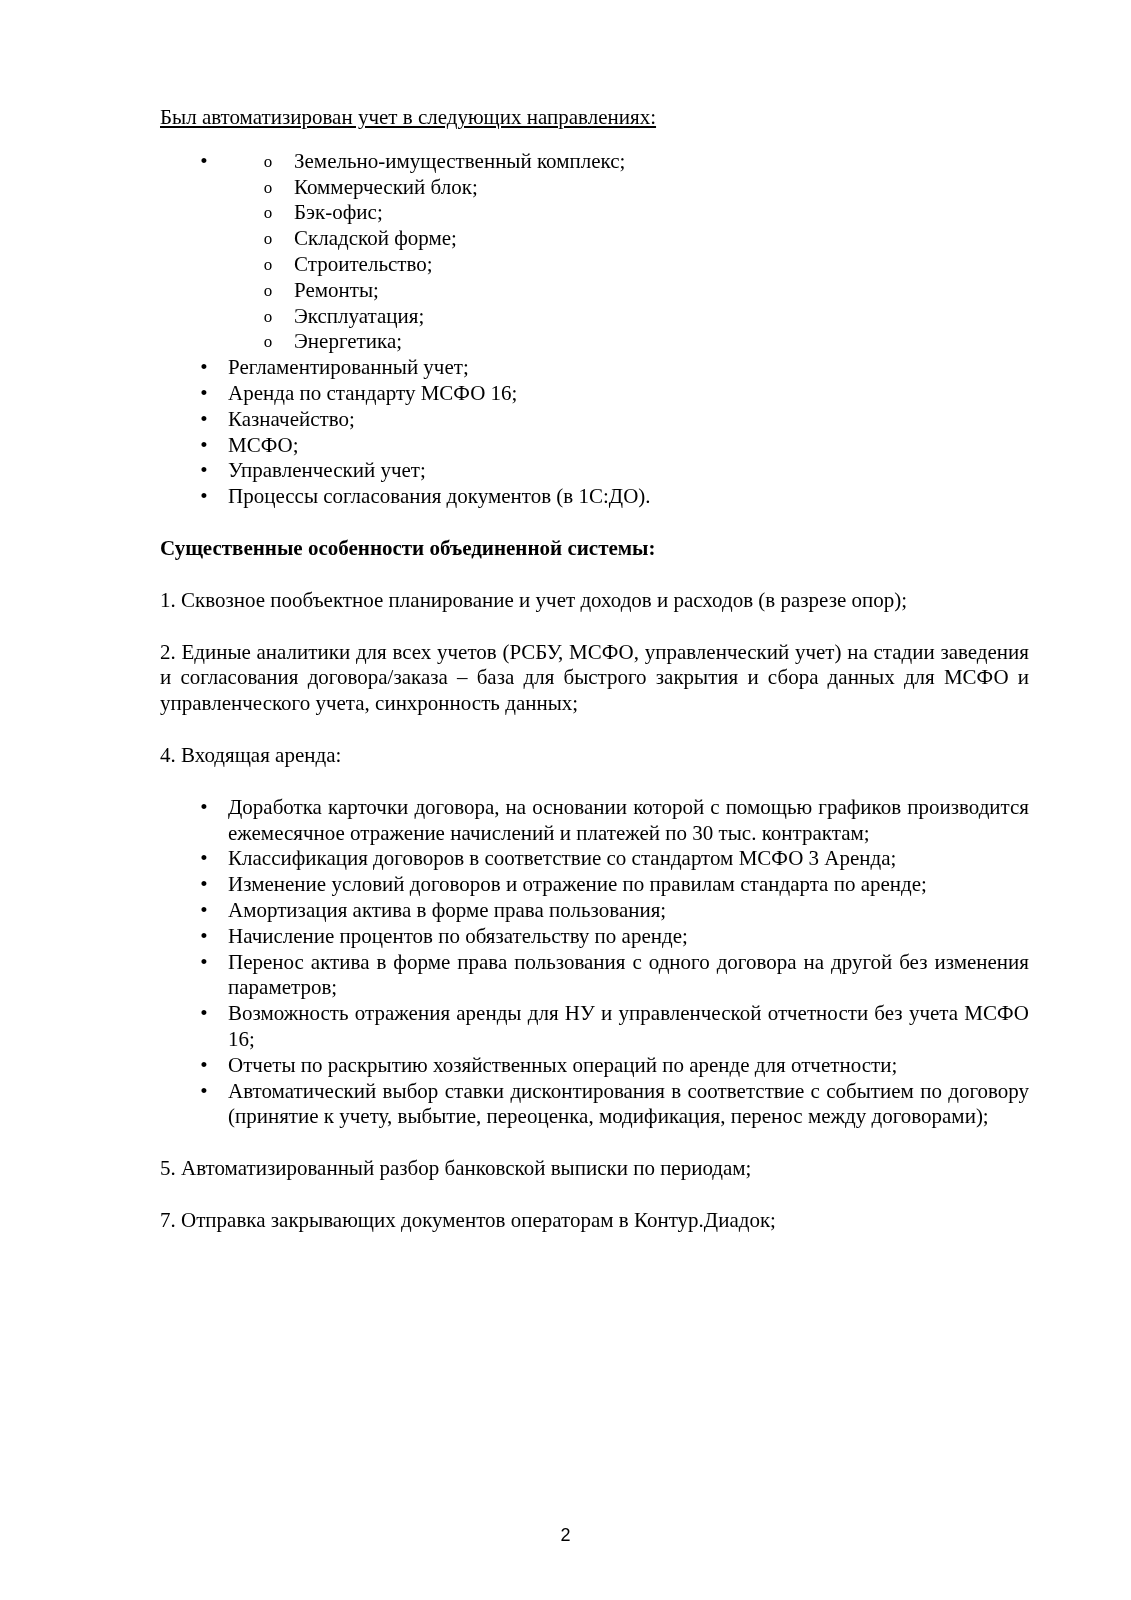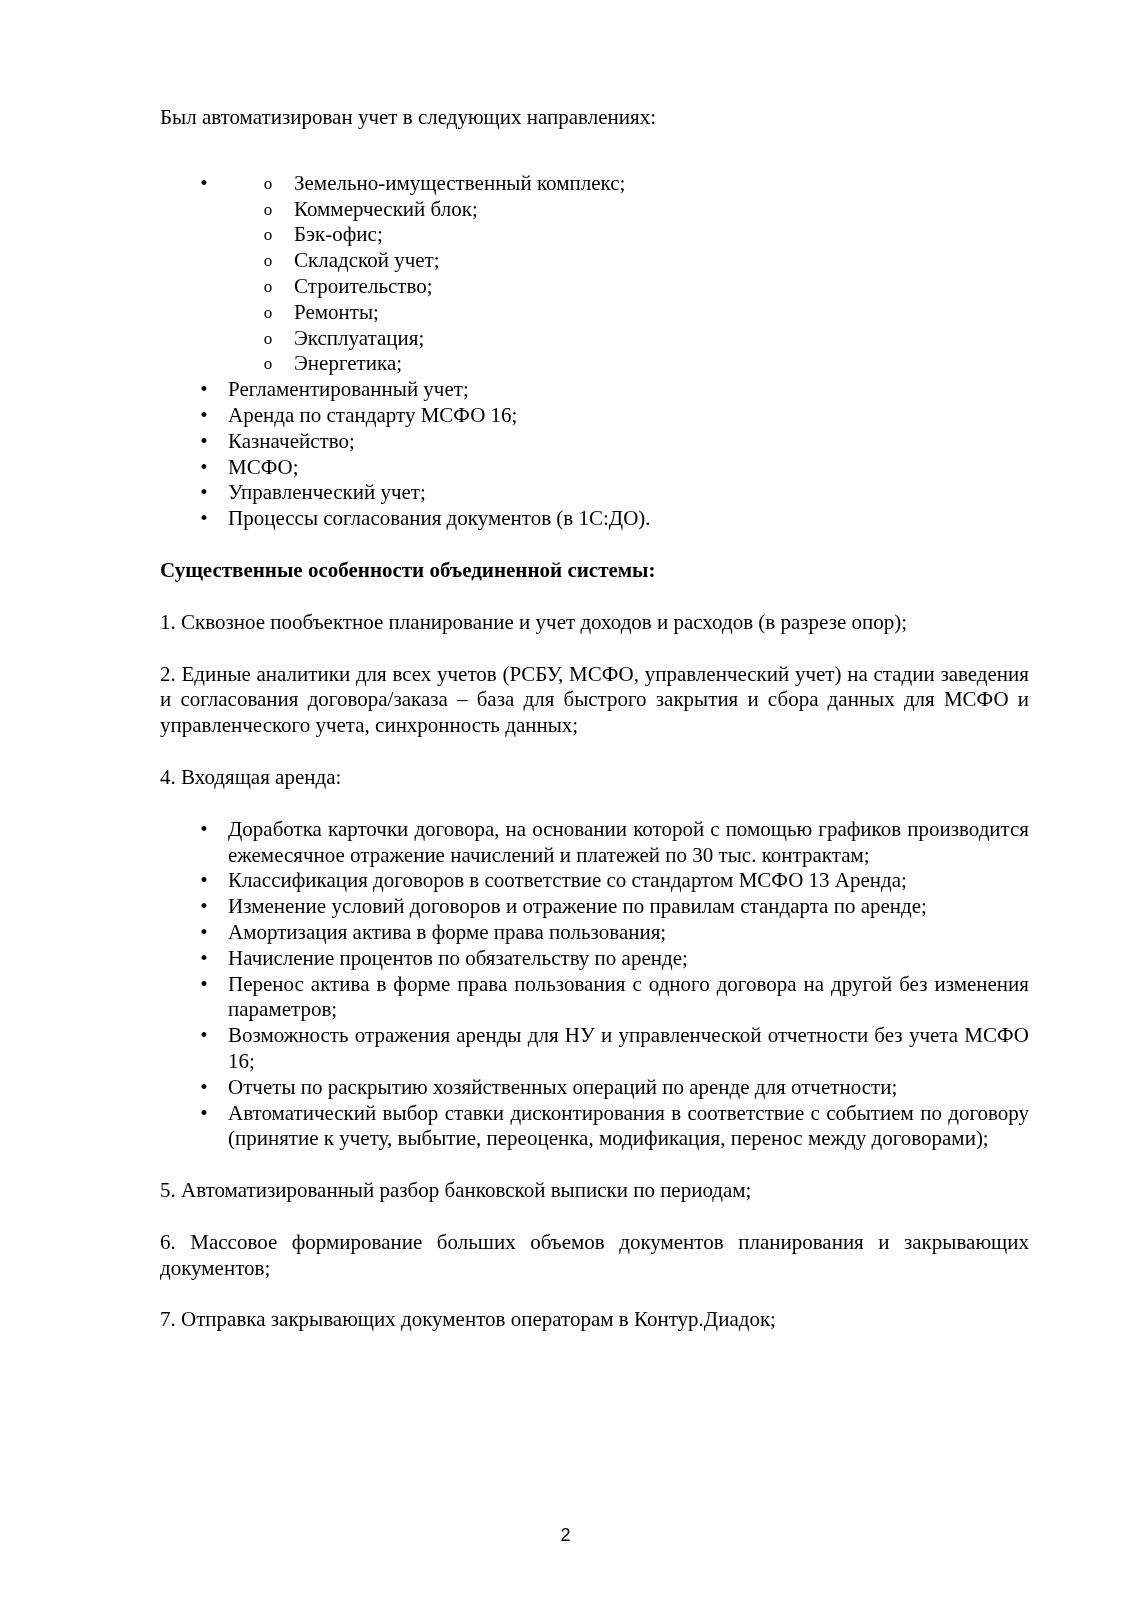--- a/index.html
+++ b/index.html
@@ -5,21 +5,21 @@
     html, body { margin: 0; padding: 0; background: #ffffff; }
     body {
       width: 1131px; height: 1600px; position: relative; overflow: hidden;
       font-family: "Liberation Serif", "DejaVu Serif", serif;
       color: #000000;
       font-size: 21px;
       line-height: 25.8px;
     }
     .page { position: absolute; left: 160px; top: 105px; width: 869px; }
     p { margin: 0; text-align: justify; }
-    .intro { margin-bottom: 40px; }
+    .intro { margin-bottom: 18px; text-decoration: underline; }
     ul { margin: 0; padding: 0; list-style: none; }
     .l1 > li { position: relative; padding-left: 68px; text-align: justify; }
     .l1 > li > .bullet {
       position: absolute; left: 37px; top: 0; width: 14px; text-align: center;
     }
     .l2 > li { position: relative; padding-left: 134px; margin-left: -68px; }
     .l2 > li > .bullet {
       position: absolute; left: 101px; top: 0; width: 14px; text-align: center; font-size: 17px;
     }
     .main-list { margin-bottom: 26px; }
@@ -37,21 +37,21 @@
 <div class="page">
   <p class="intro">Был автоматизирован учет в следующих направлениях:</p>
 
   <ul class="l1 main-list">
     <li>
       <span class="bullet">•</span>
       <ul class="l2">
         <li><span class="bullet">o</span><span>Земельно-имущественный комплекс;</span></li>
         <li><span class="bullet">o</span><span>Коммерческий блок;</span></li>
         <li><span class="bullet">o</span><span>Бэк-офис;</span></li>
-        <li><span class="bullet">o</span><span>Складской учет;</span></li>
+        <li><span class="bullet">o</span><span>Складской форме;</span></li>
         <li><span class="bullet">o</span><span>Строительство;</span></li>
         <li><span class="bullet">o</span><span>Ремонты;</span></li>
         <li><span class="bullet">o</span><span>Эксплуатация;</span></li>
         <li><span class="bullet">o</span><span>Энергетика;</span></li>
       </ul>
     </li>
     <li><span class="bullet">•</span><span>Регламентированный учет;</span></li>
     <li><span class="bullet">•</span><span>Аренда по стандарту МСФО 16;</span></li>
     <li><span class="bullet">•</span><span>Казначейство;</span></li>
     <li><span class="bullet">•</span><span>МСФО;</span></li>
@@ -60,28 +60,27 @@
   </ul>
 
   <p class="heading">Существенные особенности объединенной системы:</p>
 
   <p class="para">1. Сквозное пообъектное планирование и учет доходов и расходов (в разрезе опор);</p>
   <p class="para">2. Единые аналитики для всех учетов (РСБУ, МСФО, управленческий учет) на стадии заведения и согласования договора/заказа – база для быстрого закрытия и сбора данных для МСФО и управленческого учета, синхронность данных;</p>
   <p>4. Входящая аренда:</p>
 
   <ul class="l1 rent-list">
     <li><span class="bullet">•</span><span>Доработка карточки договора, на основании которой с помощью графиков производится ежемесячное отражение начислений и платежей по 30 тыс. контрактам;</span></li>
-    <li><span class="bullet">•</span><span>Классификация договоров в соответствие со стандартом МСФО 13 Аренда;</span></li>
+    <li><span class="bullet">•</span><span>Классификация договоров в соответствие со стандартом МСФО 3 Аренда;</span></li>
     <li><span class="bullet">•</span><span>Изменение условий договоров и отражение по правилам стандарта по аренде;</span></li>
     <li><span class="bullet">•</span><span>Амортизация актива в форме права пользования;</span></li>
     <li><span class="bullet">•</span><span>Начисление процентов по обязательству по аренде;</span></li>
     <li><span class="bullet">•</span><span>Перенос актива в форме права пользования с одного договора на другой без изменения параметров;</span></li>
     <li><span class="bullet">•</span><span>Возможность отражения аренды для НУ и управленческой отчетности без учета МСФО 16;</span></li>
     <li><span class="bullet">•</span><span>Отчеты по раскрытию хозяйственных операций по аренде для отчетности;</span></li>
     <li><span class="bullet">•</span><span>Автоматический выбор ставки дисконтирования в соответствие с событием по договору (принятие к учету, выбытие, переоценка, модификация, перенос между договорами);</span></li>
   </ul>
 
   <p class="para">5. Автоматизированный разбор банковской выписки по периодам;</p>
-  <p class="para">6. Массовое формирование больших объемов документов планирования и закрывающих документов;</p>
   <p class="para">7. Отправка закрывающих документов операторам в Контур.Диадок;</p>
 </div>
 
 <div class="page-number">2</div>
 
 </body></html>

